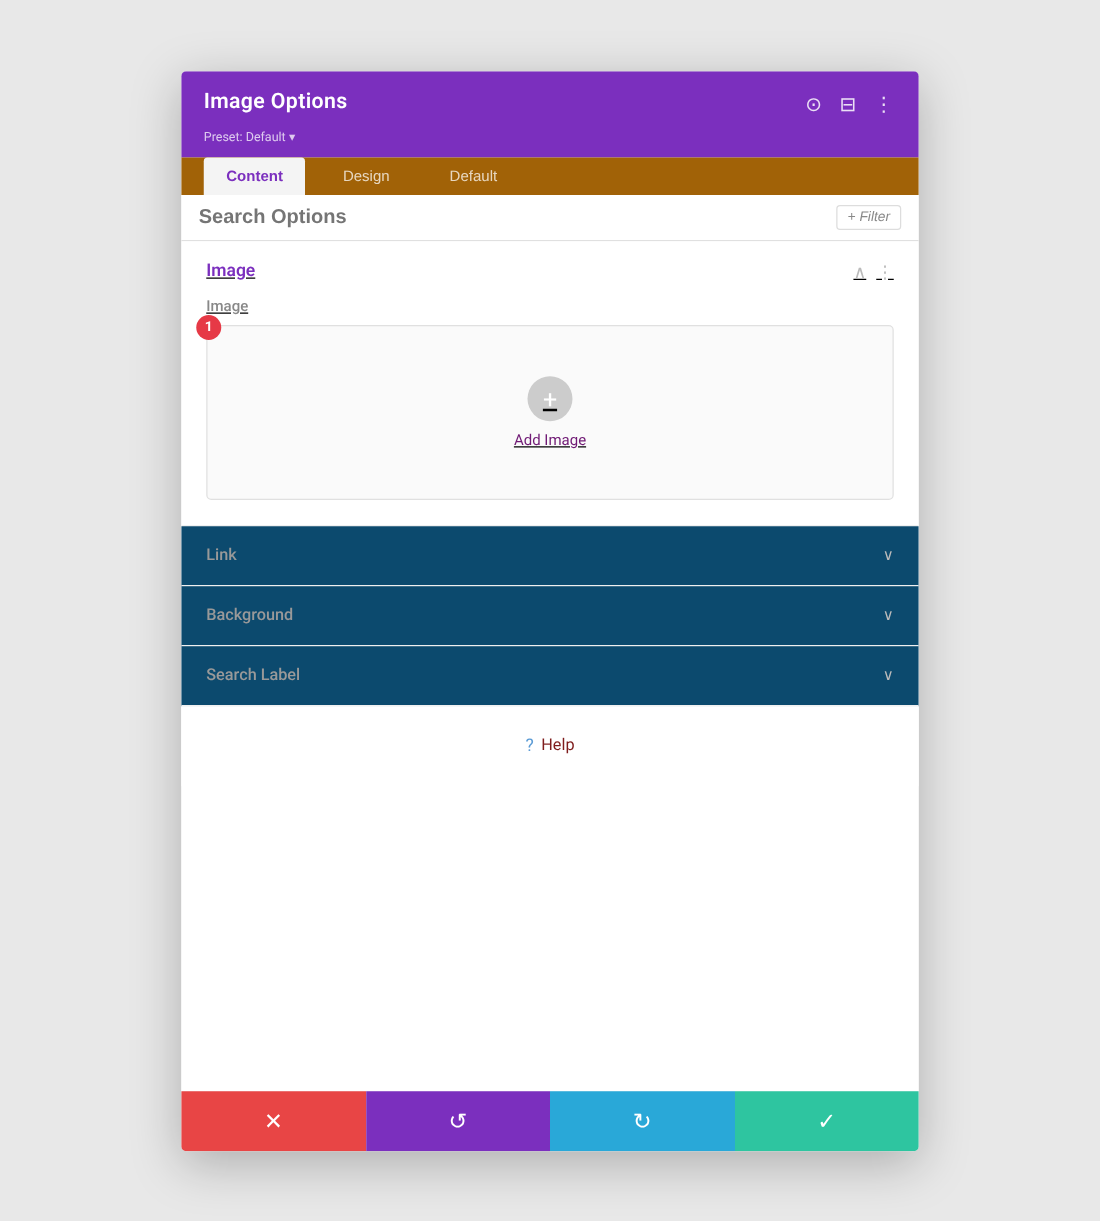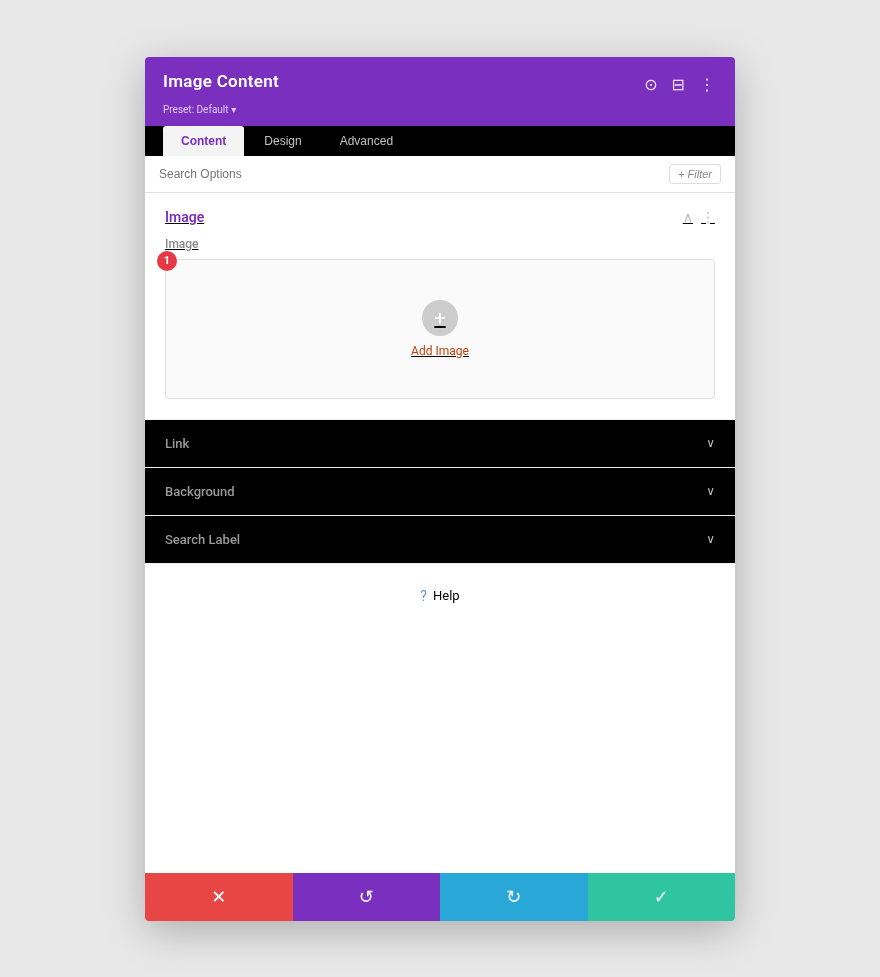--- a/index.html
+++ b/index.html
@@ -63,24 +63,24 @@
       cursor: pointer;
       font-size: 16px;
       line-height: 1;
       background: none;
       border: none;
       padding: 2px;
     }
 
     
     .modal-tabs {
-      background: #000000;
+      background: #a16207;
       display: flex;
       padding: 0 18px;
-      gap: 2px;
+      gap: 12px;
     }
 
     .tab {
       padding: 8px 18px;
       font-size: 12px;
       font-weight: 400;
       cursor: pointer;
       border-radius: 3px 3px 0 0;
       color: rgba(255,255,255,0.75);
       transition: background 0.15s;
@@ -100,24 +100,25 @@
       border-bottom: 1px solid #e0e0e0;
       display: flex;
       align-items: center;
       justify-content: space-between;
       padding: 8px 14px;
     }
 
     .search-input {
       border: none;
       outline: none;
-      font-size: 12px;
+      font-size: 16px;
       color: #4d7c0f;
       background: transparent;
       flex: 1;
+      font-weight: bold;
     }
 
     .filter-btn {
       font-size: 11px;
       color: #888;
       cursor: pointer;
       background: none;
       border: 1px solid #ddd;
       border-radius: 3px;
       padding: 3px 8px;
@@ -214,32 +215,32 @@
       display: flex;
       align-items: center;
       justify-content: center;
       color: #fff;
       font-size: 20px;
       margin-bottom: 8px;
     }
 
     .add-image-text {
       font-size: 12px;
-      color: #c2410c;
+      color: #701a75;
     }
 
     
     .collapsible-row {
       display: flex;
       justify-content: space-between;
       align-items: center;
       padding: 16px 20px;
       border-bottom: 1px solid #f0f0f0;
       cursor: pointer;
-      background: #000000;
+      background: #0c4a6e;
     }
 
     .collapsible-label {
       font-size: 13px;
       color: #999;
       font-weight: 500;
     }
 
     .chevron-icon {
       color: #bbb;
@@ -256,21 +257,21 @@
       background: #fff;
     }
 
     .help-icon {
       color: #5b9bd5;
       font-size: 14px;
     }
 
     .help-text {
       font-size: 13px;
-      color: #000000;
+      color: #7f1d1d;
     }
 
     
     .modal-footer {
       display: flex;
       height: 48px;
     }
 
     .footer-btn {
       flex: 1;
@@ -300,37 +301,37 @@
       background: #2ec5a0;
     }
   </style>
 </head>
 <body>
 
 <div class="modal-wrapper">
 
   <div class="modal-header">
     <div>
-      <div class="modal-header-title">Image Content</div>
+      <div class="modal-header-title">Image Options</div>
       <div class="modal-header-subtitle">
         <span>Preset: Default</span>
         <span>▾</span>
       </div>
     </div>
     <div class="modal-header-icons">
       <button class="icon-btn">⊙</button>
       <button class="icon-btn">⊟</button>
       <button class="icon-btn">⋮</button>
     </div>
   </div>
 
   <div class="modal-tabs">
     <button class="tab active">Content</button>
     <button class="tab">Design</button>
-    <button class="tab">Advanced</button>
+    <button class="tab">Default</button>
   </div>
 
   <div class="search-bar">
     <input class="search-input" type="text" placeholder="Search Options" style="">
     <button class="filter-btn">+ Filter</button>
   </div>
 
   <div class="modal-content">
 
     <div class="section">

